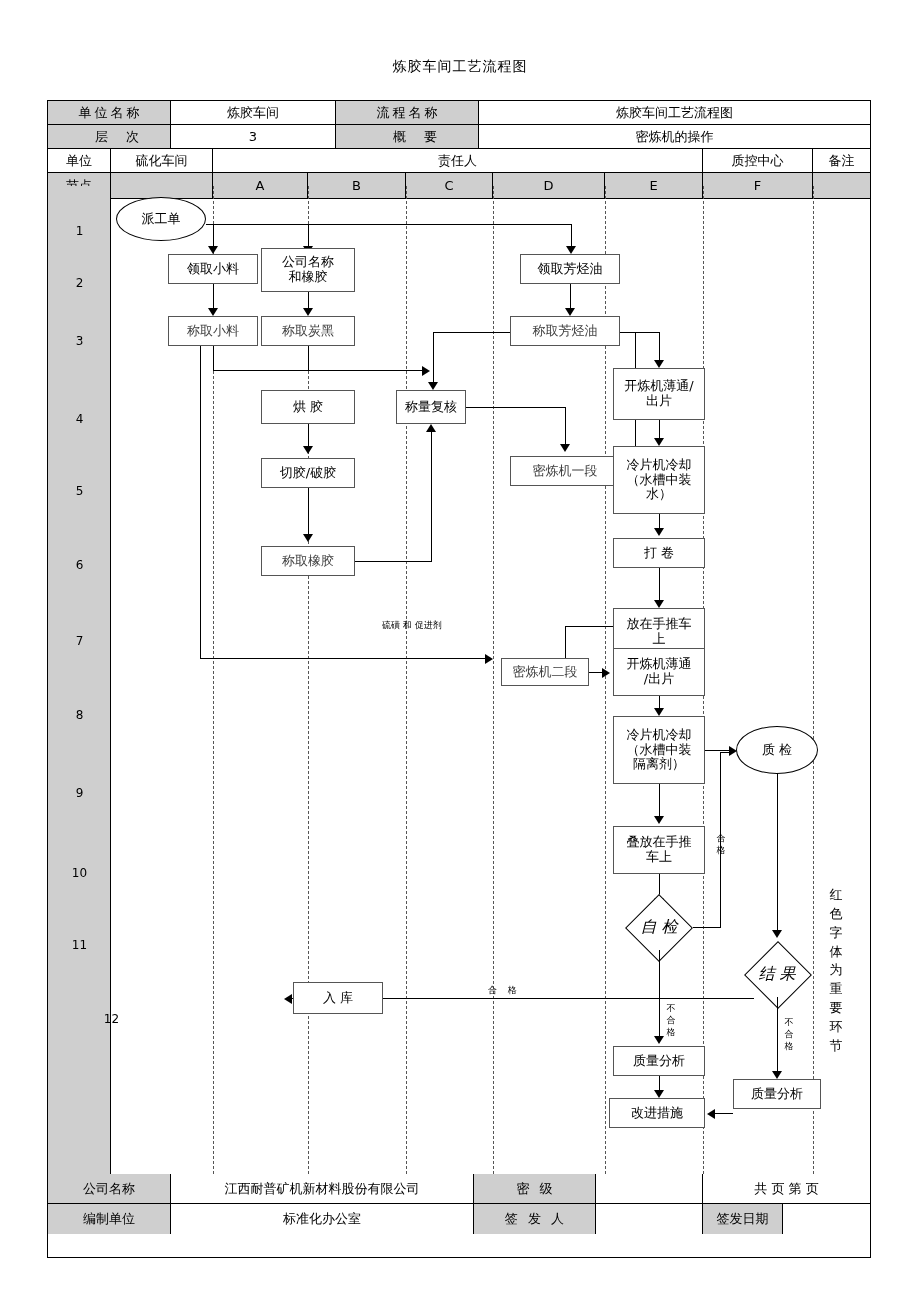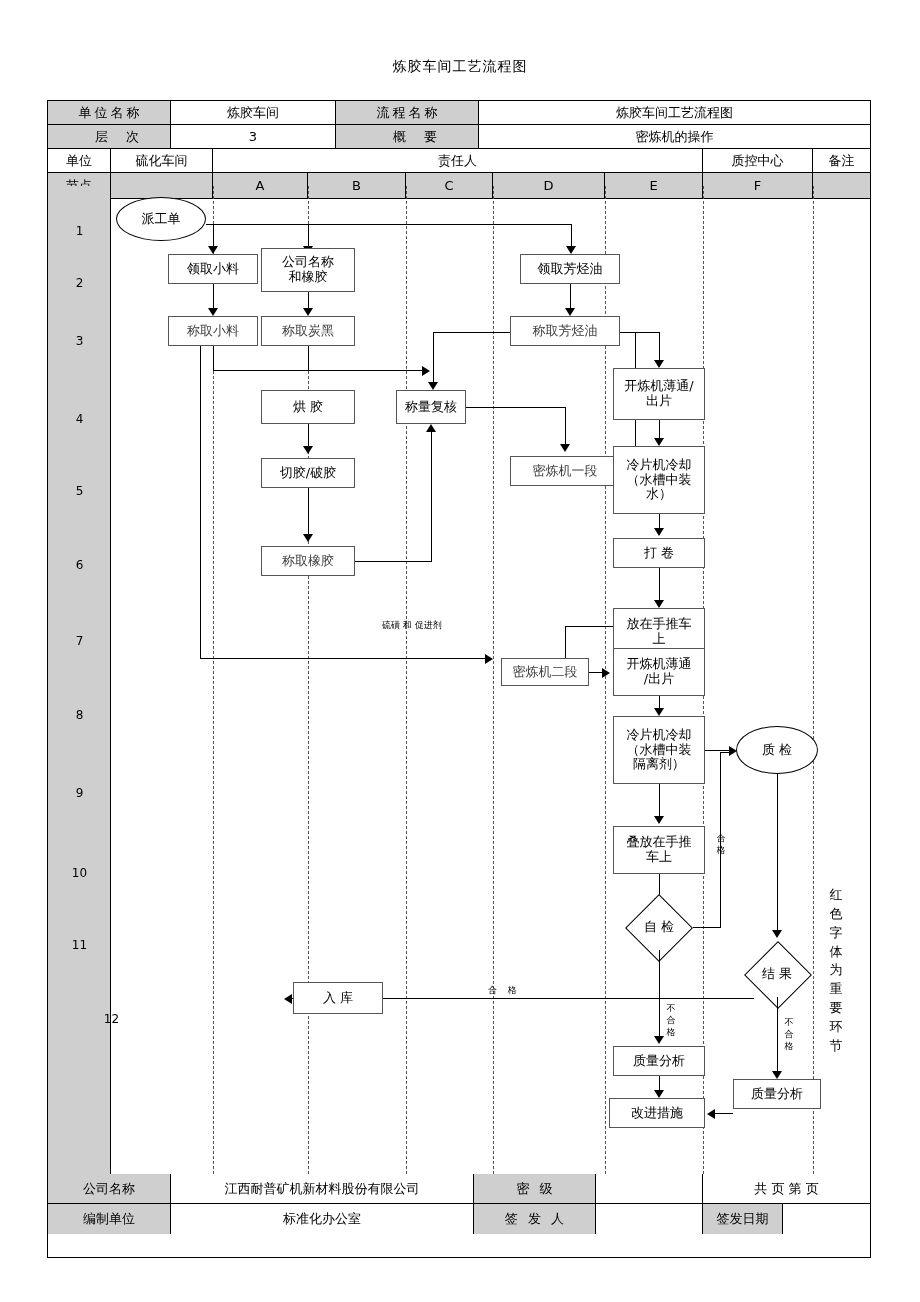--- a/index.html
+++ b/index.html
@@ -31,21 +31,21 @@
 
   .box{position:absolute;box-sizing:border-box;border:1px solid #555;background:#fff;
        display:flex;align-items:center;justify-content:center;text-align:center;
        font-size:13px;line-height:1.12;color:#000;}
   .box.red{color:#404040;}
 
   .ell{position:absolute;box-sizing:border-box;border:1px solid #000;border-radius:50%;background:#fff;
        display:flex;align-items:center;justify-content:center;font-size:13px;}
 
   .dia{position:absolute;background:#fff;border:1px solid #000;transform:rotate(45deg);}
-  .dialbl{position:absolute;display:flex;align-items:center;justify-content:center;font-size:13px;white-space:nowrap;}
+  .dialbl{position:absolute;display:flex;align-items:center;justify-content:center;font-size:16px;white-space:nowrap;font-style:italic;}
 
   .ln{position:absolute;background:#000;}
   .lnh{height:1px;}
   .lnv{width:1px;}
 
   .arw{position:absolute;width:0;height:0;}
   .arw.d{border-left:5px solid transparent;border-right:5px solid transparent;border-top:8px solid #000;}
   .arw.l{border-top:5px solid transparent;border-bottom:5px solid transparent;border-right:8px solid #000;}
   .arw.r{border-top:5px solid transparent;border-bottom:5px solid transparent;border-left:8px solid #000;}
   .arw.u{border-left:5px solid transparent;border-right:5px solid transparent;border-bottom:8px solid #000;}

